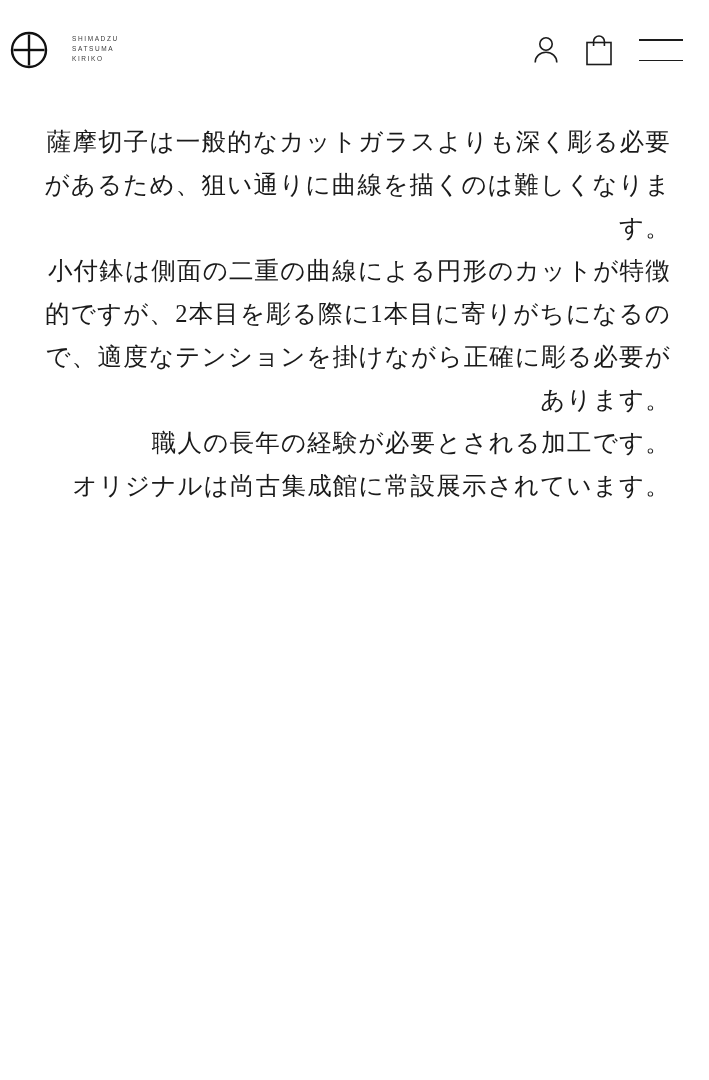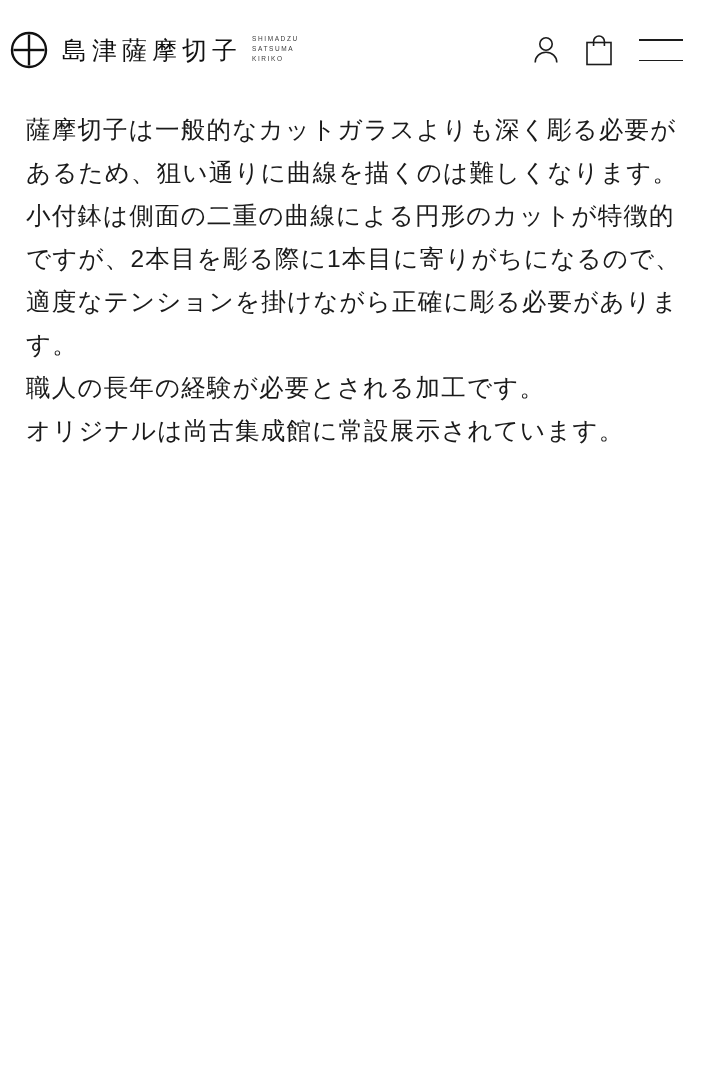--- a/index.html
+++ b/index.html
@@ -89,47 +89,46 @@
     height: 1.5px;
     width: 100%;
     background: #1c1c1c;
   }
 
   
   .content {
     padding: 4px 22px 40px 22px;
   }
   .para {
-    font-family: Liberation Sans, sans-serif;
+    font-family: Liberation Serif, serif;
     font-size: 24.5px;
     line-height: 43px;
     letter-spacing: 1.2px;
     color: #1a1a1a;
-    margin: 4px;
-    text-align: left;
+    margin: 16px;
+    text-align: right;
     white-space: pre-wrap;
     word-break: break-all;
   }
   .para + .para {
     margin-top: 43px;
   }
 </style>
 </head>
 <body>
 
 <header class="site-header">
   <a class="brand" href="#">
     <span class="brand-mark">
       <svg width="38" height="38" viewBox="0 0 38 38" aria-hidden="true">
         <circle cx="19" cy="19" r="17" fill="none" stroke="#111111" stroke-width="2.4"></circle>
         <line x1="19" y1="3.5" x2="19" y2="34.5" stroke="#111111" stroke-width="2.4"></line>
         <line x1="3.5" y1="19" x2="34.5" y2="19" stroke="#111111" stroke-width="2.4"></line>
       </svg>
     </span>
-    <span class="brand-name">島津薩摩切子</span>
     <span class="brand-romaji">
       <span>SHIMADZU</span>
       <span>SATSUMA</span>
       <span>KIRIKO</span>
     </span>
   </a>
 
   <div class="header-actions">
     <button class="icon-btn" aria-label="account">
       <svg width="26" height="30" viewBox="0 0 26 30" aria-hidden="true">

